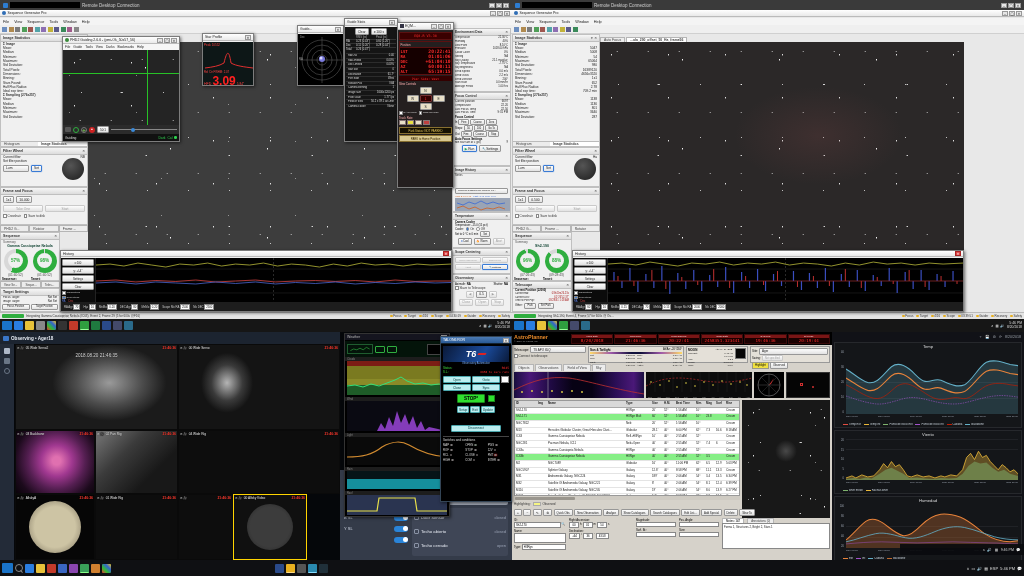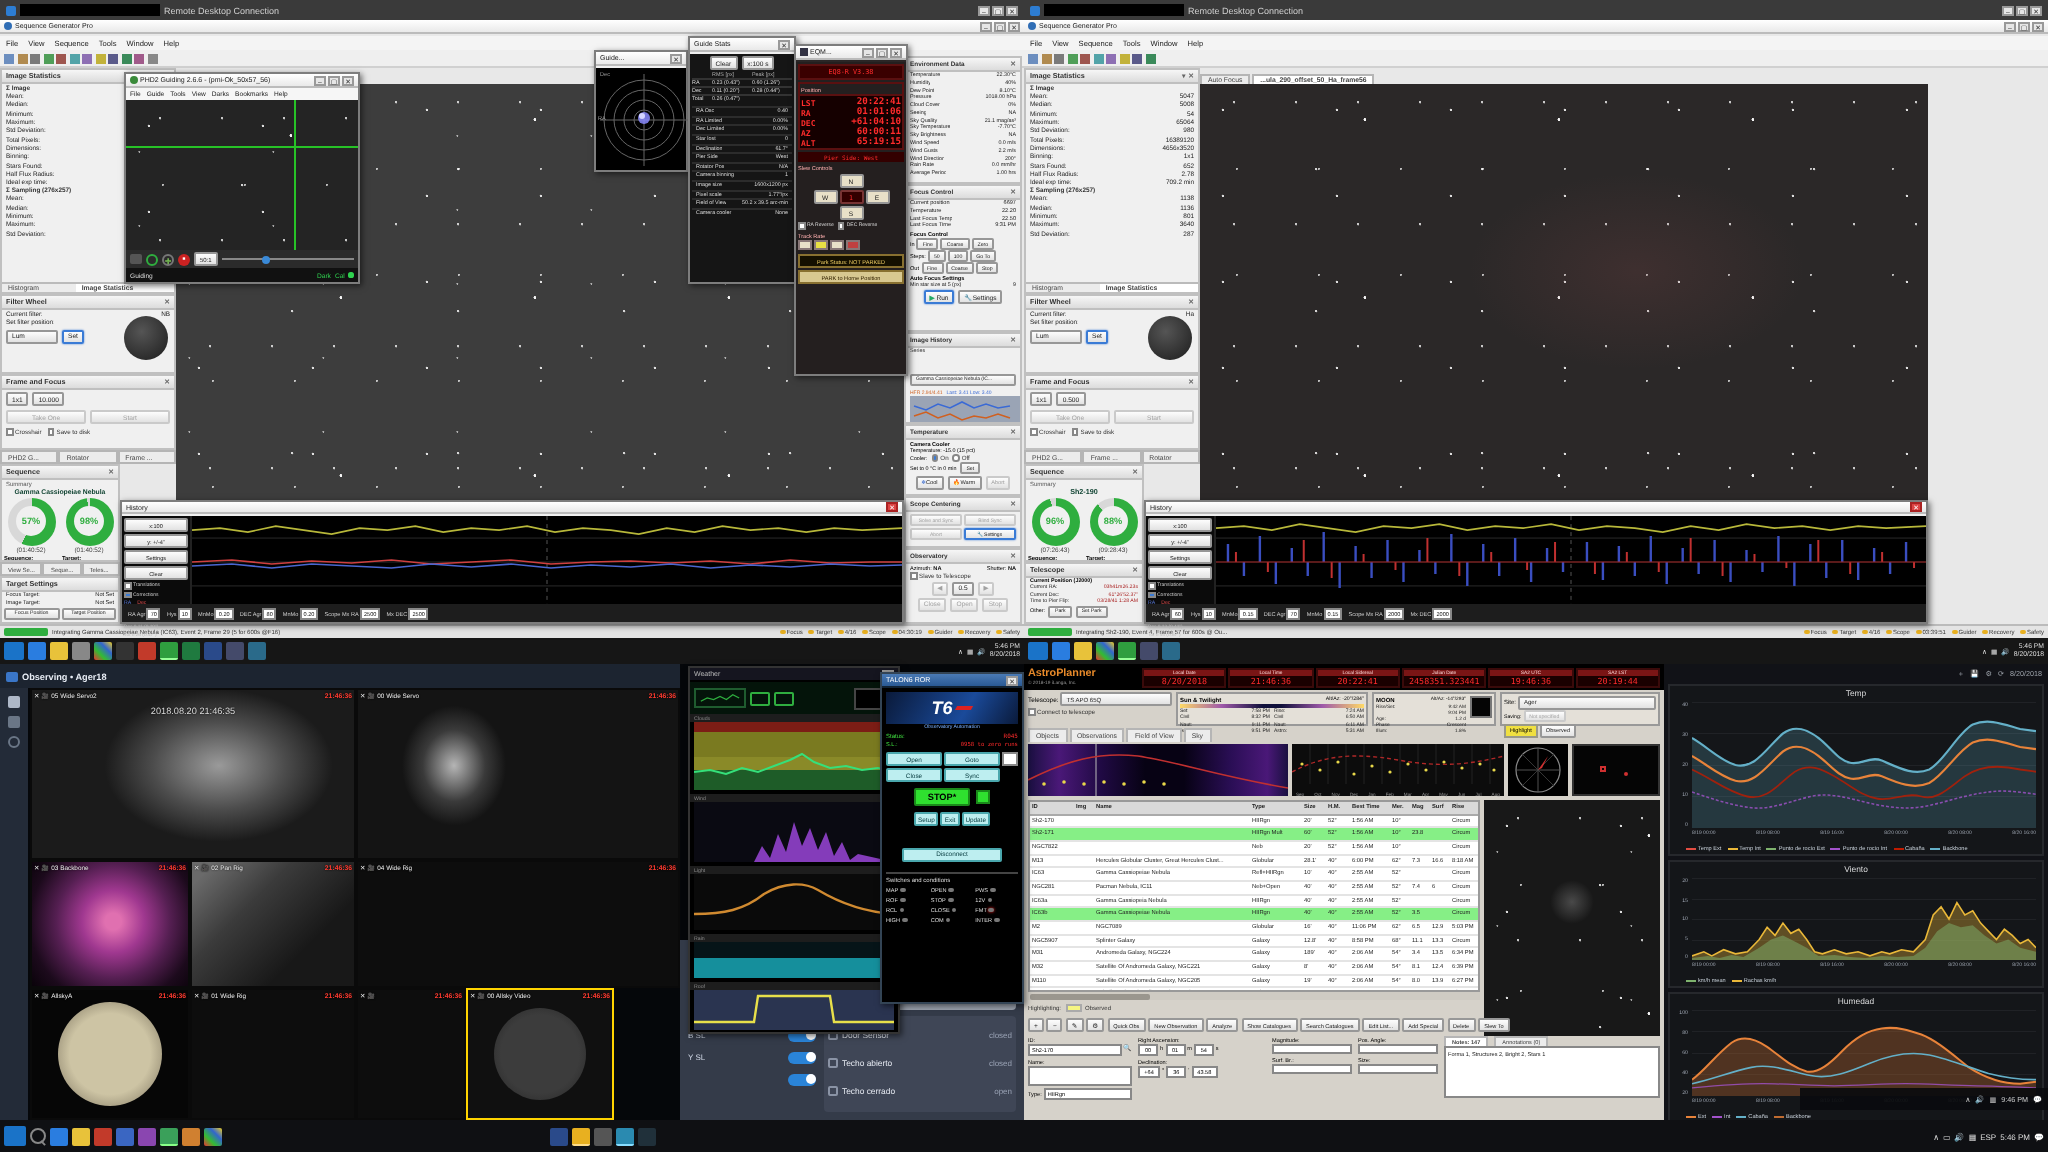--- a/index.html
+++ b/index.html
@@ -364,20 +364,41 @@
     </div>
     <div style="position:absolute;left:0;right:0;bottom:0;height:7px;background:#111;display:flex;align-items:center;padding:0 2px;gap:2px">
       <span style="font-size:3.3px;color:#ddd">Guiding</span>
       <span class="sp" style="flex:1"></span>
       <span style="font-size:3.3px;color:#2fd24f">Dark</span>
       <span style="font-size:3.3px;color:#2fd24f">Cal</span>
       <span class="dot" style="background:#2fd24f"></span>
     </div>
   </div>
 
+  <div class="w" style="left:202px;top:33px;width:52px;height:53px;z-index:6">
+    <div class="tb">
+        <span>Star Profile</span>
+        <span class="sp"></span>
+        <span class="wb">
+          <i>✕</i>
+        </span>
+      </div>
+    <div style="position:absolute;left:0;right:0;top:8px;bottom:0;background:#0d1717;overflow:hidden">
+      <div style="font-size:3px;color:#ff4040;padding:1px">Peak 10552</div>
+      <svg width="52" height="22" viewBox="0 0 52 22" style="display:block">
+          <path d="M2 20 C10 19,16 18,21 15 C24 2,26 2,28 15 C33 18,42 19,50 20" stroke="#e03030" stroke-width="1" fill="none"></path>
+        </svg>
+      <div style="font-size:2.8px;color:#ff4040;padding-left:1px">Rel Ctr FWHM: 2.07</div>
+      <div style="display:flex;align-items:baseline;gap:1px;padding-left:1px">
+        <span style="font-size:3.6px;color:#ff4040">HFD</span>
+        <span style="font-size:12px;font-weight:bold;color:#ff2020">3.09</span>
+        <span style="font-size:3.2px;color:#ff4040">5.84"</span>
+      </div>
+    </div>
+  </div>
 
   <div class="w" style="left:297px;top:25px;width:47px;height:61px;z-index:6">
     <div class="tb">
         <span>Guide...</span>
         <span class="sp"></span>
         <span class="wb">
           <i>✕</i>
         </span>
       </div>
     <div style="position:absolute;left:0;right:0;top:8px;bottom:0;background:#000">

